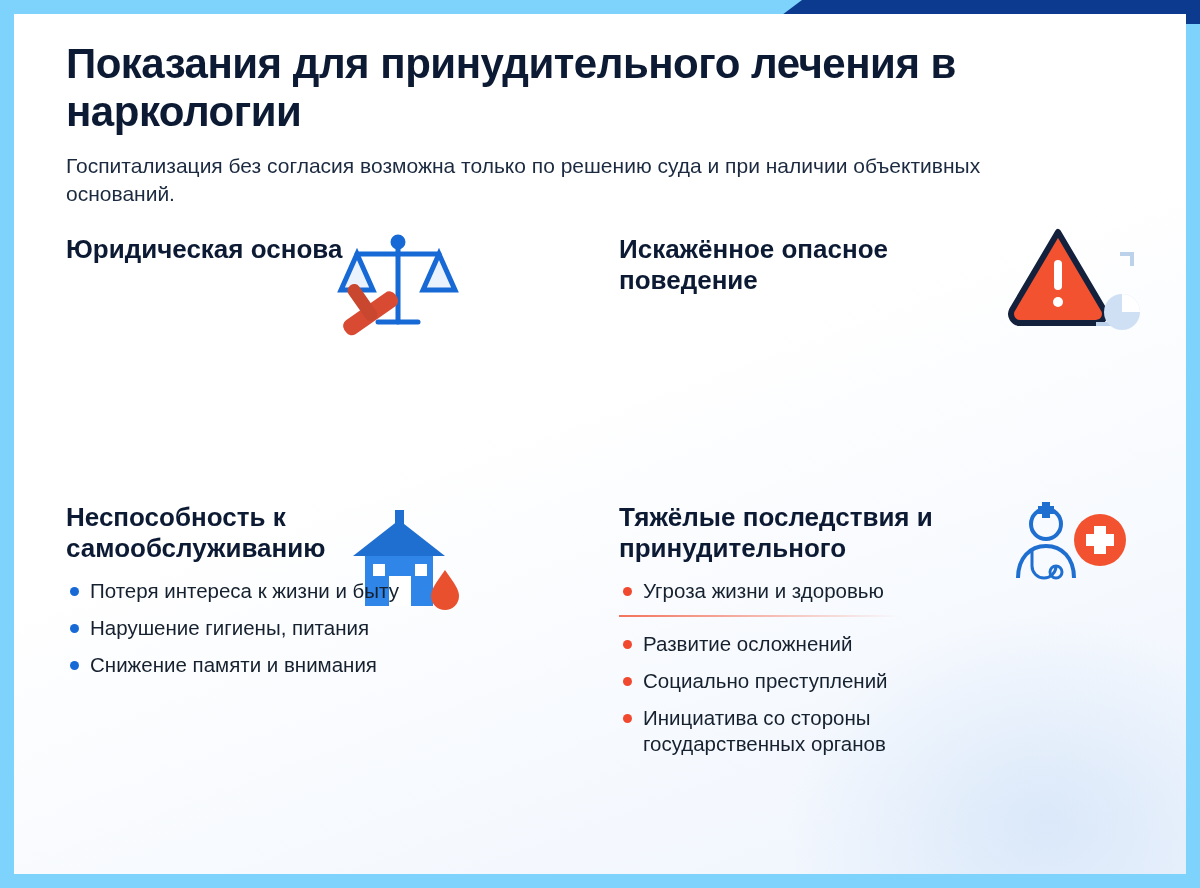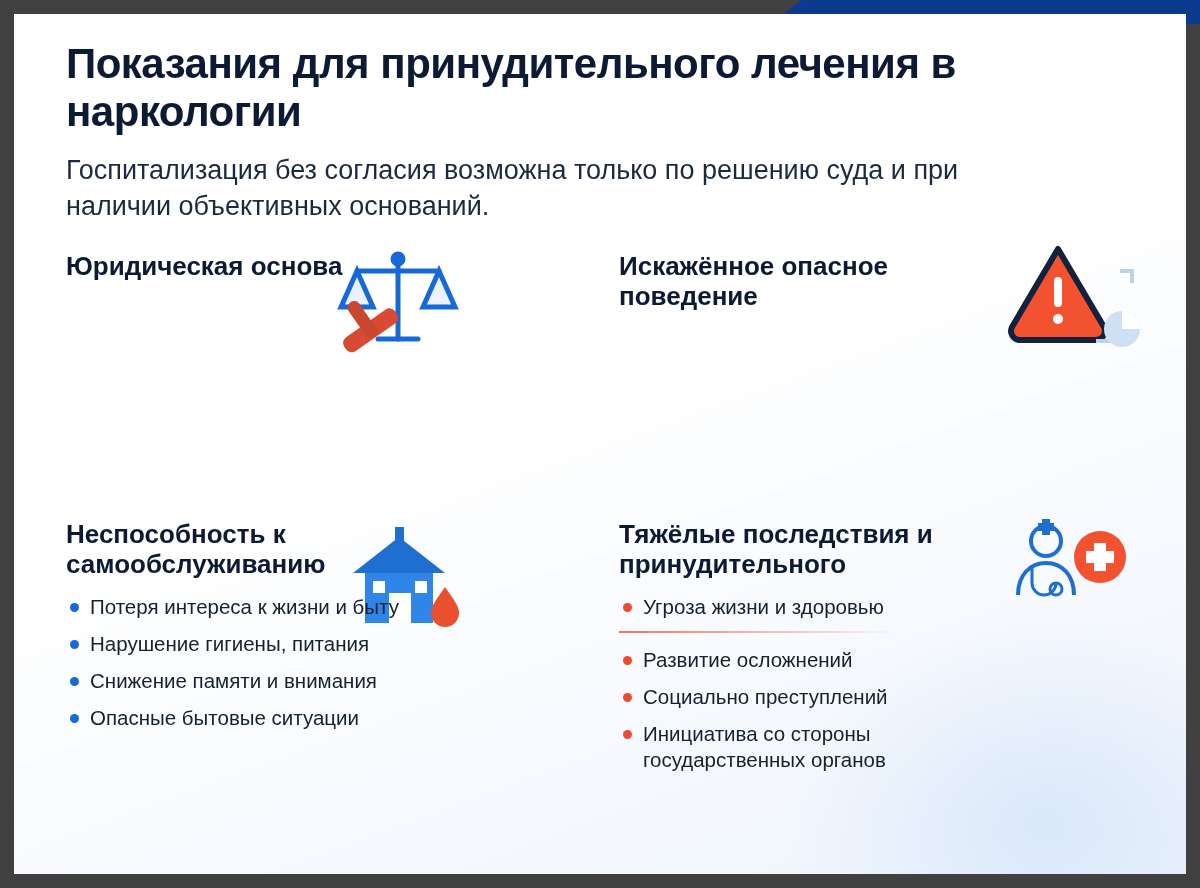--- a/index.html
+++ b/index.html
@@ -6,21 +6,21 @@
   html,body { width:1200px; height:888px; }
   body {
     font-family: "Liberation Sans", sans-serif;
     background:#0d47b4;
     position:relative;
     overflow:hidden;
   }
   
   .frame {
     position:absolute; inset:0;
-    background:#404040;
+    background:#7dd3fc;
   }
   .frame-dark {
     position:absolute; top:0; right:0; width:430px; height:24px;
     background:#0b3a8f;
     clip-path: polygon(32px 0, 100% 0, 100% 100%, 0 100%);
   }
   .card {
     position:absolute;
     left:14px; top:14px; right:14px; bottom:14px;
     background: linear-gradient(160deg,#ffffff 0%,#ffffff 45%,#eef4fd 100%);
@@ -34,21 +34,21 @@
   }
   .inner { position:relative; padding:26px 40px 0 52px; z-index:2; }
 
   h1.title {
     font-size:42px; line-height:1.14; font-weight:bold;
     color:#0c1a33; letter-spacing:-0.5px;
     max-width:900px;
   }
   .subtitle {
     margin-top:16px;
-    font-size:27px; line-height:1.35; color:#1c2a40;
+    font-size:21px; line-height:1.35; color:#1c2a40;
     max-width:930px;
   }
 
   .grid {
     margin-top:26px;
     display:grid;
     grid-template-columns: 1fr 1fr;
     column-gap:26px;
     row-gap:18px;
   }
@@ -160,21 +160,20 @@
               <rect x="82" y="56" width="12" height="12" fill="#ffffff"></rect>
               <rect x="62" y="2" width="9" height="14" fill="#1f6fd0"></rect>
               <path d="M112 62 c10 14 14 20 14 26 a14 14 0 0 1 -28 0 c0 -6 4 -12 14 -26 z" fill="#e8502e"></path>
             </svg>
           </span>
           <h2>Неспособность к самообслуживанию</h2>
           <ul>
             <li>Потеря интереса к жизни и быту</li>
             <li>Нарушение гигиены, питания</li>
             <li>Снижение памяти и внимания</li>
-            <li>Опасные бытовые ситуации</li>
           </ul>
         </div>
 
         <div class="block accent">
           <span class="icon ico-doc">
             <svg width="150" height="120" viewBox="0 0 150 120">
               <circle cx="58" cy="26" r="15" fill="none" stroke="#1f6fd0" stroke-width="4"></circle>
               <path d="M30 80 c0 -20 12 -32 28 -32 s28 12 28 32" fill="none" stroke="#1f6fd0" stroke-width="4"></path>
               <path d="M50 16 h16 v-8 h-16 z" fill="#1f6fd0"></path>
               <rect x="54" y="4" width="8" height="16" fill="#1f6fd0"></rect>

